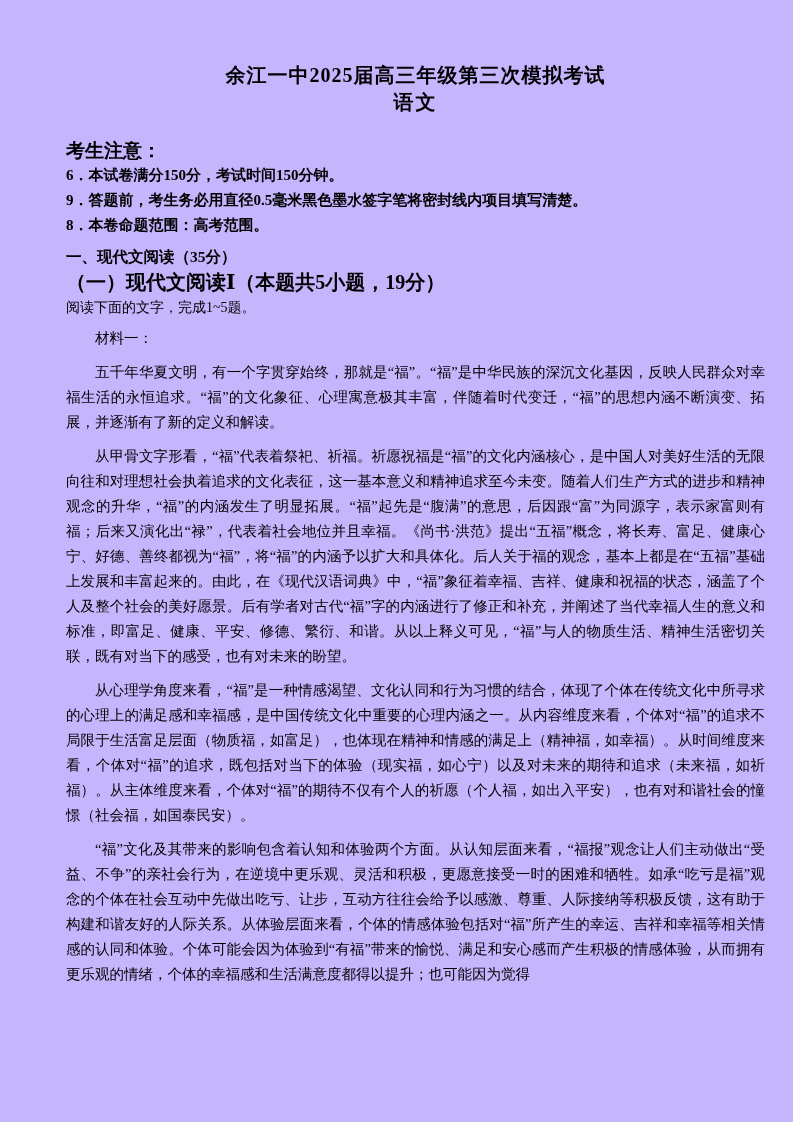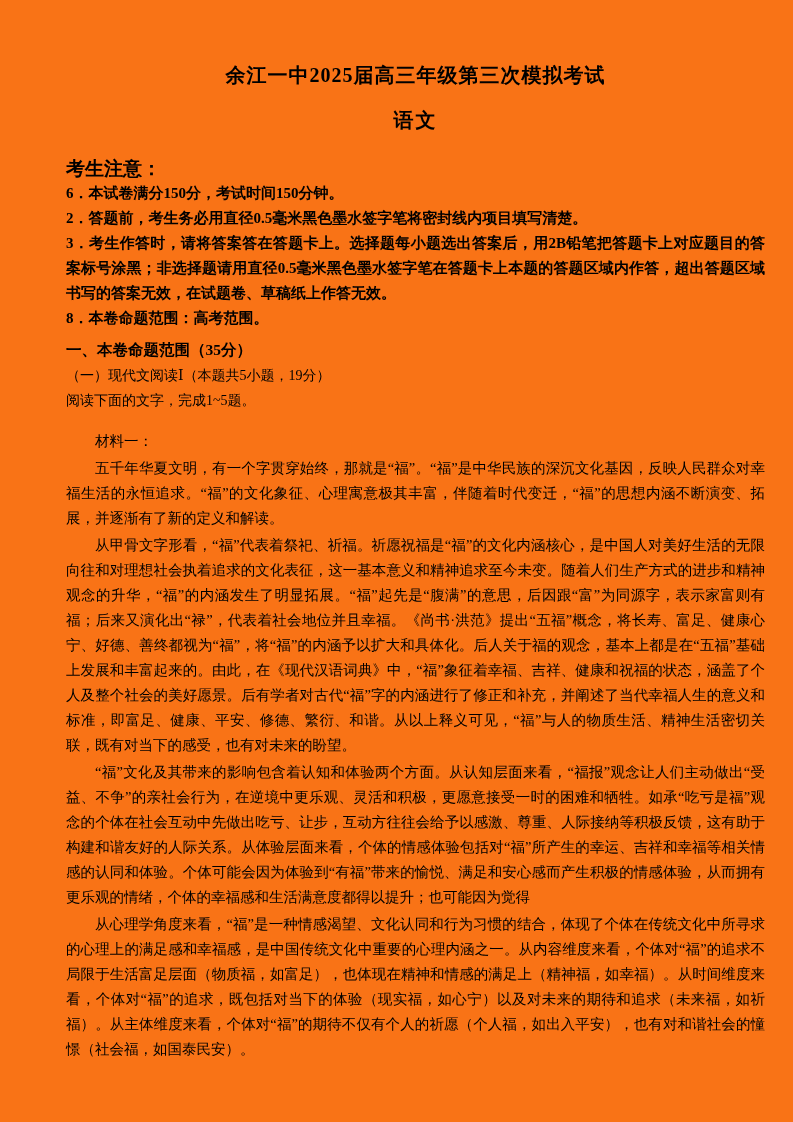--- a/index.html
+++ b/index.html
@@ -5,95 +5,93 @@
   * { box-sizing: border-box; margin: 0; padding: 0; }
   html, body { background: #ffffff; }
   body {
     font-family: "Liberation Serif", "DejaVu Serif", serif;
     color: #000000;
   }
   .page {
     width: 793px;
     min-height: 1122px;
     margin: 0 auto;
-    background: #f97316;
+    background: #c4b5fd;
     padding: 52px 28px 40px 66px;
   }
   .exam-title {
     text-align: center;
     font-size: 20px;
     font-weight: bold;
     letter-spacing: 1px;
     margin-top: 10px;
   }
   .subject-title {
     text-align: center;
     font-size: 20px;
     font-weight: bold;
     letter-spacing: 2px;
-    margin-top: 18px;
     margin-bottom: 22px;
   }
   .notice-heading {
     font-size: 19px;
     font-weight: bold;
     line-height: 25px;
   }
   .notice-item {
     font-size: 15px;
     font-weight: bold;
     line-height: 25px;
     text-align: justify;
   }
   .section-heading {
     font-size: 15.5px;
     font-weight: bold;
     line-height: 26px;
     margin-top: 6px;
   }
   .section-subheading {
-    font-size: 14px;
-    font-weight: normal;
+    font-size: 20px;
+    font-weight: bold;
     line-height: 25px;
   }
   .reading-instruction {
     font-size: 14px;
     line-height: 25px;
   }
   .material-label {
     font-size: 14.5px;
     line-height: 25px;
     text-indent: 2em;
-    margin-top: 16px;
+    margin-top: 6px;
   }
   .material-paragraph {
     font-size: 14.5px;
     line-height: 25px;
     text-indent: 2em;
     text-align: justify;
-    margin-top: 2px;
+    margin-top: 9px;
   }
 </style>
 </head>
 <body>
 
 <div class="page">
 
   <div class="exam-title">余江一中2025届高三年级第三次模拟考试</div>
   <div class="subject-title">语文</div>
 
   <div class="notice-heading">考生注意：</div>
   <div class="notice-item">6．本试卷满分150分，考试时间150分钟。</div>
-  <div class="notice-item">2．答题前，考生务必用直径0.5毫米黑色墨水签字笔将密封线内项目填写清楚。</div>
-  <div class="notice-item">3．考生作答时，请将答案答在答题卡上。选择题每小题选出答案后，用2B铅笔把答题卡上对应题目的答案标号涂黑；非选择题请用直径0.5毫米黑色墨水签字笔在答题卡上本题的答题区域内作答，超出答题区域书写的答案无效，在试题卷、草稿纸上作答无效。</div>
+  <div class="notice-item">9．答题前，考生务必用直径0.5毫米黑色墨水签字笔将密封线内项目填写清楚。</div>
   <div class="notice-item">8．本卷命题范围：高考范围。</div>
 
-  <div class="section-heading">一、本卷命题范围（35分）</div>
+  <div class="section-heading">一、现代文阅读（35分）</div>
   <div class="section-subheading">（一）现代文阅读Ⅰ（本题共5小题，19分）</div>
   <div class="reading-instruction">阅读下面的文字，完成1~5题。</div>
 
   <div class="material-label">材料一：</div>
   <div class="material-paragraph">五千年华夏文明，有一个字贯穿始终，那就是“福”。“福”是中华民族的深沉文化基因，反映人民群众对幸福生活的永恒追求。“福”的文化象征、心理寓意极其丰富，伴随着时代变迁，“福”的思想内涵不断演变、拓展，并逐渐有了新的定义和解读。</div>
   <div class="material-paragraph">从甲骨文字形看，“福”代表着祭祀、祈福。祈愿祝福是“福”的文化内涵核心，是中国人对美好生活的无限向往和对理想社会执着追求的文化表征，这一基本意义和精神追求至今未变。随着人们生产方式的进步和精神观念的升华，“福”的内涵发生了明显拓展。“福”起先是“腹满”的意思，后因跟“富”为同源字，表示家富则有福；后来又演化出“禄”，代表着社会地位并且幸福。《尚书·洪范》提出“五福”概念，将长寿、富足、健康心宁、好德、善终都视为“福”，将“福”的内涵予以扩大和具体化。后人关于福的观念，基本上都是在“五福”基础上发展和丰富起来的。由此，在《现代汉语词典》中，“福”象征着幸福、吉祥、健康和祝福的状态，涵盖了个人及整个社会的美好愿景。后有学者对古代“福”字的内涵进行了修正和补充，并阐述了当代幸福人生的意义和标准，即富足、健康、平安、修德、繁衍、和谐。从以上释义可见，“福”与人的物质生活、精神生活密切关联，既有对当下的感受，也有对未来的盼望。</div>
+  <div class="material-paragraph">从心理学角度来看，“福”是一种情感渴望、文化认同和行为习惯的结合，体现了个体在传统文化中所寻求的心理上的满足感和幸福感，是中国传统文化中重要的心理内涵之一。从内容维度来看，个体对“福”的追求不局限于生活富足层面（物质福，如富足），也体现在精神和情感的满足上（精神福，如幸福）。从时间维度来看，个体对“福”的追求，既包括对当下的体验（现实福，如心宁）以及对未来的期待和追求（未来福，如祈福）。从主体维度来看，个体对“福”的期待不仅有个人的祈愿（个人福，如出入平安），也有对和谐社会的憧憬（社会福，如国泰民安）。</div>
   <div class="material-paragraph">“福”文化及其带来的影响包含着认知和体验两个方面。从认知层面来看，“福报”观念让人们主动做出“受益、不争”的亲社会行为，在逆境中更乐观、灵活和积极，更愿意接受一时的困难和牺牲。如承“吃亏是福”观念的个体在社会互动中先做出吃亏、让步，互动方往往会给予以感激、尊重、人际接纳等积极反馈，这有助于构建和谐友好的人际关系。从体验层面来看，个体的情感体验包括对“福”所产生的幸运、吉祥和幸福等相关情感的认同和体验。个体可能会因为体验到“有福”带来的愉悦、满足和安心感而产生积极的情感体验，从而拥有更乐观的情绪，个体的幸福感和生活满意度都得以提升；也可能因为觉得</div>
-  <div class="material-paragraph">从心理学角度来看，“福”是一种情感渴望、文化认同和行为习惯的结合，体现了个体在传统文化中所寻求的心理上的满足感和幸福感，是中国传统文化中重要的心理内涵之一。从内容维度来看，个体对“福”的追求不局限于生活富足层面（物质福，如富足），也体现在精神和情感的满足上（精神福，如幸福）。从时间维度来看，个体对“福”的追求，既包括对当下的体验（现实福，如心宁）以及对未来的期待和追求（未来福，如祈福）。从主体维度来看，个体对“福”的期待不仅有个人的祈愿（个人福，如出入平安），也有对和谐社会的憧憬（社会福，如国泰民安）。</div>
 
 </div>
 
 </body></html>

